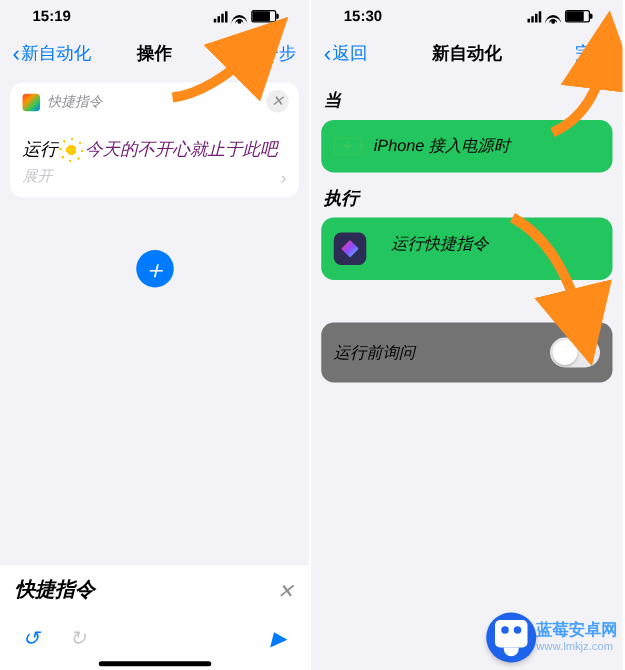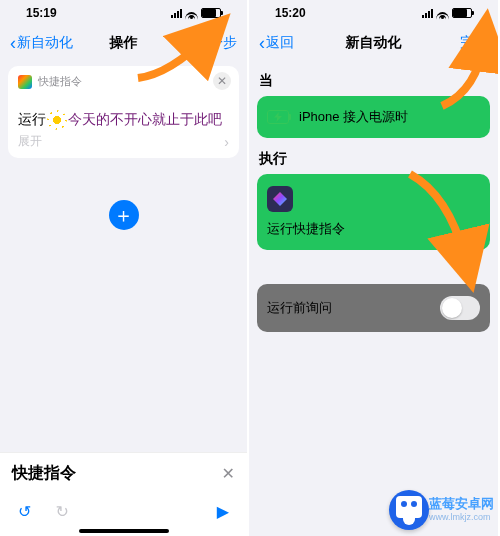--- a/index.html
+++ b/index.html
@@ -21,21 +21,21 @@
   .batt{ width:20px;height:10px;border:1px solid #000;border-radius:2px;position:relative;}
   .batt::after{content:"";position:absolute;right:-3px;top:2px;width:2px;height:4px;background:#000;border-radius:0 1px 1px 0;}
   .batt i{display:block;height:100%;width:80%;background:#000;border-radius:1px;}
 
   .navbar { height: 34px; display: flex; align-items: center; justify-content: space-between; padding: 0 10px; }
   .nav-left { display: flex; align-items: center; color: #007aff; font-size: 14px; }
   .nav-left .chev { font-size: 18px; line-height: 1; margin-right: 1px; }
   .nav-title { font-size: 14px; font-weight: 600; color: #000; position:absolute; left:0; right:0; text-align:center; pointer-events:none;}
   .nav-right { color: #007aff; font-size: 14px; }
 
-  .content { flex: 1; position: relative; padding: 0 8px; }
+  .content { flex: 1; position: relative; padding: 0 8px; font-style: italic; }
 
   .card { background: #fff; border-radius: 10px; padding: 8px 10px; margin-top: 6px; position:relative; }
   .card-header { display: flex; align-items: center; gap: 6px; font-size: 11px; color: #8e8e93; }
   .sc-icon { width: 14px; height: 14px; border-radius: 3px; background: linear-gradient(135deg,#ff3b30 0%, #ff9500 33%, #34c759 66%, #007aff 100%); }
   .card-x { position:absolute; top:6px; right:8px; width:18px;height:18px;border-radius:50%;background:#eee;color:#8e8e93;font-size:12px;display:flex;align-items:center;justify-content:center;}
   .run-line { margin-top: 22px; font-size: 14px; color:#000; display:flex; align-items:center; gap:4px; }
   .sun-icon { width:14px;height:14px;border-radius:50%;background:radial-gradient(circle,#ffcc00 40%,transparent 42%); position:relative;}
   .sun-icon::before{content:"";position:absolute;inset:-3px;border-radius:50%;background:repeating-conic-gradient(#ffcc00 0 10deg, transparent 10deg 45deg);mask:radial-gradient(circle,transparent 55%,#000 56%);-webkit-mask:radial-gradient(circle,transparent 55%,#000 56%);}
   .shortcut-name { color:#701a75; }
   .expand-row { margin-top: 4px; display:flex; justify-content:space-between; align-items:center; font-size:12px; color:#c7c7cc; }
@@ -54,21 +54,21 @@
   .play-ic { color:#007aff; font-size:16px; }
   .home-ind { width:90px;height:4px;background:#000;border-radius:3px;margin:4px auto 3px; }
 
   .section-label { font-size: 14px; font-weight:600; color:#000; margin: 12px 2px 6px; }
   .list-cell { background:#22c55e; border-radius:10px; padding:12px 10px; display:flex; align-items:center; gap:10px; font-size:13px; }
   .charge-ic { width:22px;height:14px;border:1.5px solid #34c759;border-radius:3px;position:relative;display:flex;align-items:center;justify-content:center;}
   .charge-ic::after{content:"";position:absolute;right:-3px;top:3px;width:2px;height:6px;background:#34c759;border-radius:0 1px 1px 0;}
   .bolt{width:8px;height:10px;background:#34c759;clip-path:polygon(60% 0,0 55%,40% 55%,30% 100%,100% 40%,55% 40%);}
   .sc-big { width:26px;height:26px;border-radius:6px;background:#2c2c54;display:flex;align-items:center;justify-content:center; }
   .sc-big i{ width:14px;height:14px;background:linear-gradient(135deg,#ff3b8b 0%,#8a4bff 50%,#4bc8ff 100%);clip-path:polygon(50% 0,100% 50%,50% 100%,0 50%);}
-  .exec-cell { flex-direction:column; align-items:flex-start; gap:8px; }
+  .exec-cell { flex-direction:row; align-items:flex-start; gap:20px; }
 
   .toggle-cell { background:#737373; border-radius:10px; padding:12px 10px; display:flex; align-items:center; justify-content:space-between; font-size:13px; margin-top:34px;gap:48px;}
   .switch { width:40px;height:24px;border-radius:12px;background:#e9e9eb;position:relative;}
   .switch i{position:absolute;left:2px;top:2px;width:20px;height:20px;border-radius:50%;background:#fff;box-shadow:0 1px 2px rgba(0,0,0,.25);}
 
   .arrow { position:absolute; pointer-events:none; }
   .arrow svg { width:100%; height:100%; overflow:visible; }
   .a1 { left:130px; top:28px; width:90px; height:56px; }
   .a2 { right:0px; top:32px; width:64px; height:80px; }
   .a3 { right:18px; top:166px; width:80px; height:106px; }
@@ -156,21 +156,21 @@
               <path d="M0 0 L10 5 L0 10 z" fill="#ff8c1a"></path>
             </marker>
           </defs>
           <path d="M8 50 Q 40 46 78 8" stroke="#ff8c1a" stroke-width="8" fill="none" marker-end="url(#ah1)"></path>
         </svg>
     </div>
   </div>
 
   <div class="phone">
     <div class="statusbar">
-      <span class="sb-left">15:20</span>
+      <span class="sb-left">15:30</span>
       <span class="sb-right">
         <span class="sig">
             <i></i>
             <i></i>
             <i></i>
             <i></i>
           </span>
         <span class="wifi-ic">
             <span class="wifi-dot"></span>
           </span>

